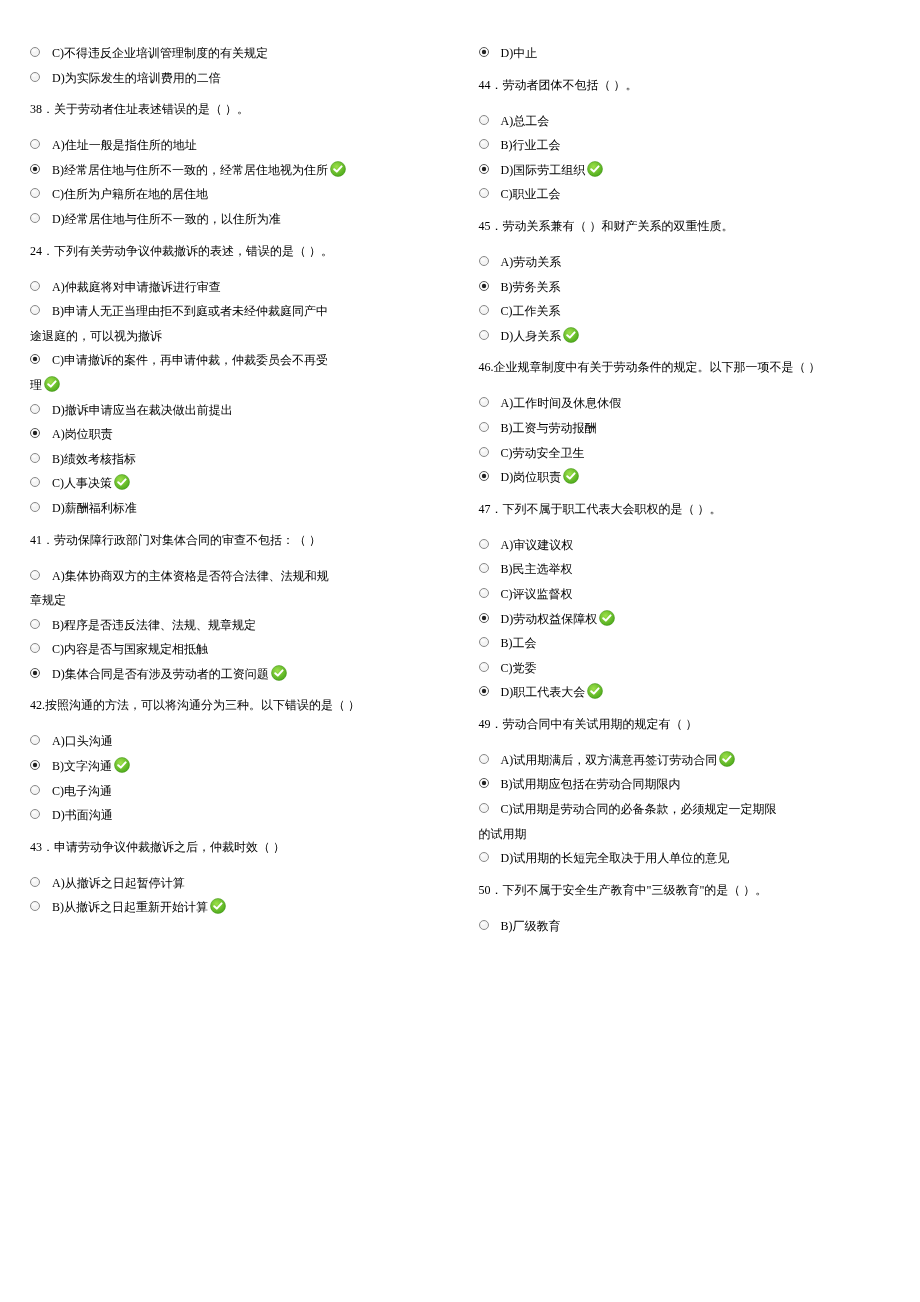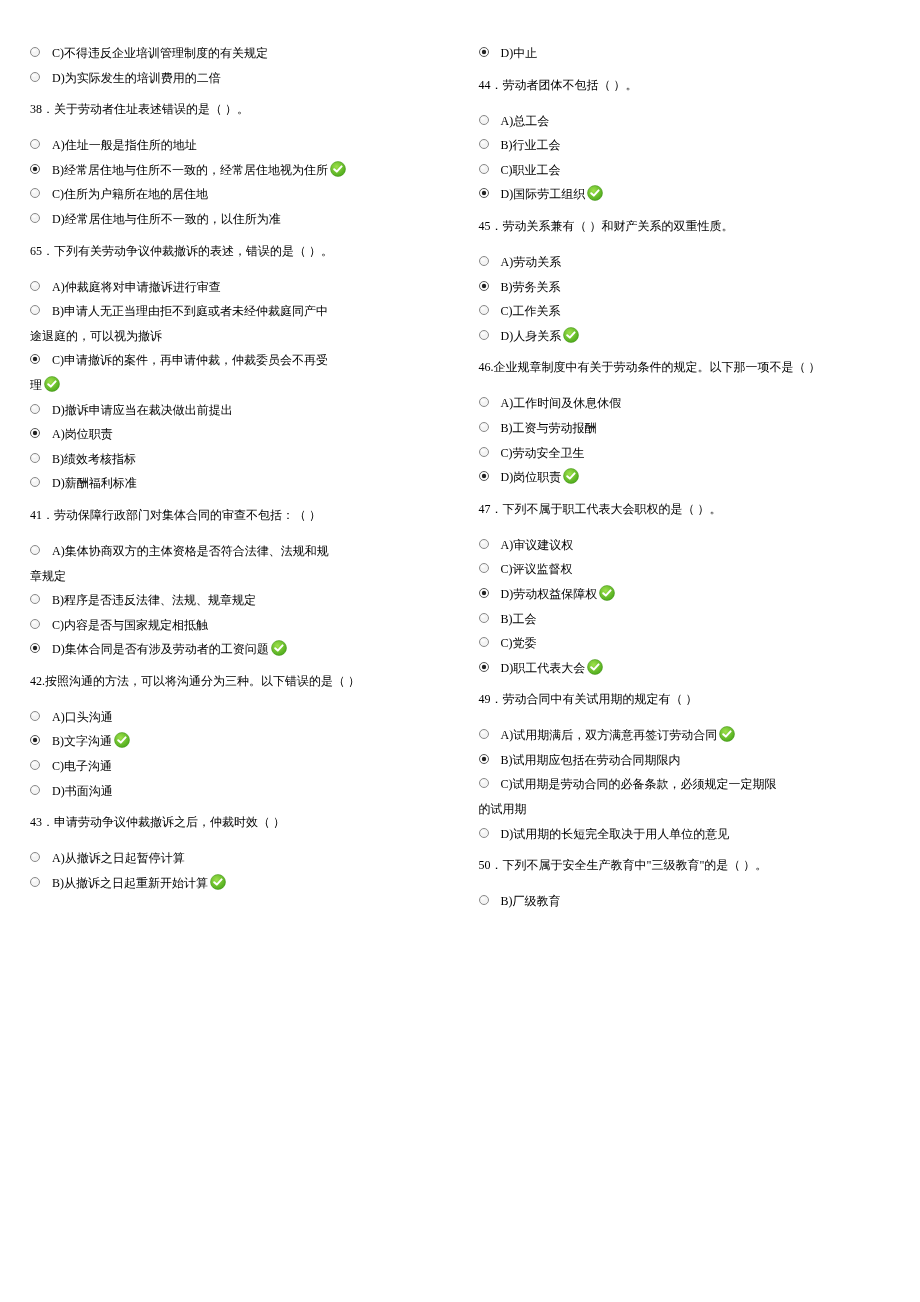--- a/index.html
+++ b/index.html
@@ -117,21 +117,21 @@
       </div>
       <div class="option-row">
         <span class="radio">
           <svg width="10" height="10" viewBox="0 0 10 10">
             <circle cx="5" cy="5" r="4.5" fill="#f4f4f4" stroke="#888" stroke-width="1"></circle>
             <ellipse cx="4" cy="3.5" rx="2" ry="1.3" fill="#fff" opacity="0.8"></ellipse>
           </svg>
         </span>
         <span class="opt-text">D)经常居住地与住所不一致的，以住所为准</span>
       </div>
-      <div class="question-title">65．下列有关劳动争议仲裁撤诉的表述，错误的是（  ）。</div>
+      <div class="question-title">24．下列有关劳动争议仲裁撤诉的表述，错误的是（  ）。</div>
       <div class="option-row">
         <span class="radio">
           <svg width="10" height="10" viewBox="0 0 10 10">
             <circle cx="5" cy="5" r="4.5" fill="#f4f4f4" stroke="#888" stroke-width="1"></circle>
             <ellipse cx="4" cy="3.5" rx="2" ry="1.3" fill="#fff" opacity="0.8"></ellipse>
           </svg>
         </span>
         <span class="opt-text">A)仲裁庭将对申请撤诉进行审查</span>
       </div>
       <div class="option-row">
@@ -190,20 +190,38 @@
         </span>
         <span class="opt-text">B)绩效考核指标</span>
       </div>
       <div class="option-row">
         <span class="radio">
           <svg width="10" height="10" viewBox="0 0 10 10">
             <circle cx="5" cy="5" r="4.5" fill="#f4f4f4" stroke="#888" stroke-width="1"></circle>
             <ellipse cx="4" cy="3.5" rx="2" ry="1.3" fill="#fff" opacity="0.8"></ellipse>
           </svg>
         </span>
+        <span class="opt-text">C)人事决策<span class="check"><svg width="16" height="16" viewBox="0 0 16 16">
+              <defs>
+                <radialGradient id="g" cx="40%" cy="35%" r="70%">
+                  <stop offset="0%" stop-color="#9de04a"></stop>
+                  <stop offset="100%" stop-color="#4aa81a"></stop>
+                </radialGradient>
+              </defs>
+              <circle cx="8" cy="8" r="7.5" fill="url(#g)" stroke="#3e8e12" stroke-width="0.5"></circle>
+              <path d="M4.2 8.2 L6.8 10.6 L11.6 5.4" stroke="#fff" stroke-width="2" fill="none" stroke-linecap="round" stroke-linejoin="round"></path>
+            </svg></span></span>
+      </div>
+      <div class="option-row">
+        <span class="radio">
+          <svg width="10" height="10" viewBox="0 0 10 10">
+            <circle cx="5" cy="5" r="4.5" fill="#f4f4f4" stroke="#888" stroke-width="1"></circle>
+            <ellipse cx="4" cy="3.5" rx="2" ry="1.3" fill="#fff" opacity="0.8"></ellipse>
+          </svg>
+        </span>
         <span class="opt-text">D)薪酬福利标准</span>
       </div>
       <div class="question-title">41．劳动保障行政部门对集体合同的审查不包括：（  ）</div>
       <div class="option-row">
         <span class="radio">
           <svg width="10" height="10" viewBox="0 0 10 10">
             <circle cx="5" cy="5" r="4.5" fill="#f4f4f4" stroke="#888" stroke-width="1"></circle>
             <ellipse cx="4" cy="3.5" rx="2" ry="1.3" fill="#fff" opacity="0.8"></ellipse>
           </svg>
         </span>
@@ -346,44 +364,44 @@
           <svg width="10" height="10" viewBox="0 0 10 10">
             <circle cx="5" cy="5" r="4.5" fill="#f4f4f4" stroke="#888" stroke-width="1"></circle>
             <ellipse cx="4" cy="3.5" rx="2" ry="1.3" fill="#fff" opacity="0.8"></ellipse>
           </svg>
         </span>
         <span class="opt-text">B)行业工会</span>
       </div>
       <div class="option-row">
         <span class="radio">
           <svg width="10" height="10" viewBox="0 0 10 10">
+            <circle cx="5" cy="5" r="4.5" fill="#fff" stroke="#555" stroke-width="1"></circle>
+            <circle cx="5" cy="5" r="2.2" fill="#222"></circle>
+          </svg>
+        </span>
+        <span class="opt-text">D)国际劳工组织<span class="check"><svg width="16" height="16" viewBox="0 0 16 16">
+              <defs>
+                <radialGradient id="g" cx="40%" cy="35%" r="70%">
+                  <stop offset="0%" stop-color="#9de04a"></stop>
+                  <stop offset="100%" stop-color="#4aa81a"></stop>
+                </radialGradient>
+              </defs>
+              <circle cx="8" cy="8" r="7.5" fill="url(#g)" stroke="#3e8e12" stroke-width="0.5"></circle>
+              <path d="M4.2 8.2 L6.8 10.6 L11.6 5.4" stroke="#fff" stroke-width="2" fill="none" stroke-linecap="round" stroke-linejoin="round"></path>
+            </svg></span></span>
+      </div>
+      <div class="option-row">
+        <span class="radio">
+          <svg width="10" height="10" viewBox="0 0 10 10">
             <circle cx="5" cy="5" r="4.5" fill="#f4f4f4" stroke="#888" stroke-width="1"></circle>
             <ellipse cx="4" cy="3.5" rx="2" ry="1.3" fill="#fff" opacity="0.8"></ellipse>
           </svg>
         </span>
         <span class="opt-text">C)职业工会</span>
       </div>
-      <div class="option-row">
-        <span class="radio">
-          <svg width="10" height="10" viewBox="0 0 10 10">
-            <circle cx="5" cy="5" r="4.5" fill="#fff" stroke="#555" stroke-width="1"></circle>
-            <circle cx="5" cy="5" r="2.2" fill="#222"></circle>
-          </svg>
-        </span>
-        <span class="opt-text">D)国际劳工组织<span class="check"><svg width="16" height="16" viewBox="0 0 16 16">
-              <defs>
-                <radialGradient id="g" cx="40%" cy="35%" r="70%">
-                  <stop offset="0%" stop-color="#9de04a"></stop>
-                  <stop offset="100%" stop-color="#4aa81a"></stop>
-                </radialGradient>
-              </defs>
-              <circle cx="8" cy="8" r="7.5" fill="url(#g)" stroke="#3e8e12" stroke-width="0.5"></circle>
-              <path d="M4.2 8.2 L6.8 10.6 L11.6 5.4" stroke="#fff" stroke-width="2" fill="none" stroke-linecap="round" stroke-linejoin="round"></path>
-            </svg></span></span>
-      </div>
       <div class="question-title">45．劳动关系兼有（  ）和财产关系的双重性质。</div>
       <div class="option-row">
         <span class="radio">
           <svg width="10" height="10" viewBox="0 0 10 10">
             <circle cx="5" cy="5" r="4.5" fill="#f4f4f4" stroke="#888" stroke-width="1"></circle>
             <ellipse cx="4" cy="3.5" rx="2" ry="1.3" fill="#fff" opacity="0.8"></ellipse>
           </svg>
         </span>
         <span class="opt-text">A)劳动关系</span>
       </div>
@@ -471,20 +489,29 @@
       </div>
       <div class="question-title">47．下列不属于职工代表大会职权的是（  ）。</div>
       <div class="option-row">
         <span class="radio">
           <svg width="10" height="10" viewBox="0 0 10 10">
             <circle cx="5" cy="5" r="4.5" fill="#f4f4f4" stroke="#888" stroke-width="1"></circle>
             <ellipse cx="4" cy="3.5" rx="2" ry="1.3" fill="#fff" opacity="0.8"></ellipse>
           </svg>
         </span>
         <span class="opt-text">A)审议建议权</span>
+      </div>
+      <div class="option-row">
+        <span class="radio">
+          <svg width="10" height="10" viewBox="0 0 10 10">
+            <circle cx="5" cy="5" r="4.5" fill="#f4f4f4" stroke="#888" stroke-width="1"></circle>
+            <ellipse cx="4" cy="3.5" rx="2" ry="1.3" fill="#fff" opacity="0.8"></ellipse>
+          </svg>
+        </span>
+        <span class="opt-text">B)民主选举权</span>
       </div>
       <div class="option-row">
         <span class="radio">
           <svg width="10" height="10" viewBox="0 0 10 10">
             <circle cx="5" cy="5" r="4.5" fill="#f4f4f4" stroke="#888" stroke-width="1"></circle>
             <ellipse cx="4" cy="3.5" rx="2" ry="1.3" fill="#fff" opacity="0.8"></ellipse>
           </svg>
         </span>
         <span class="opt-text">C)评议监督权</span>
       </div>

